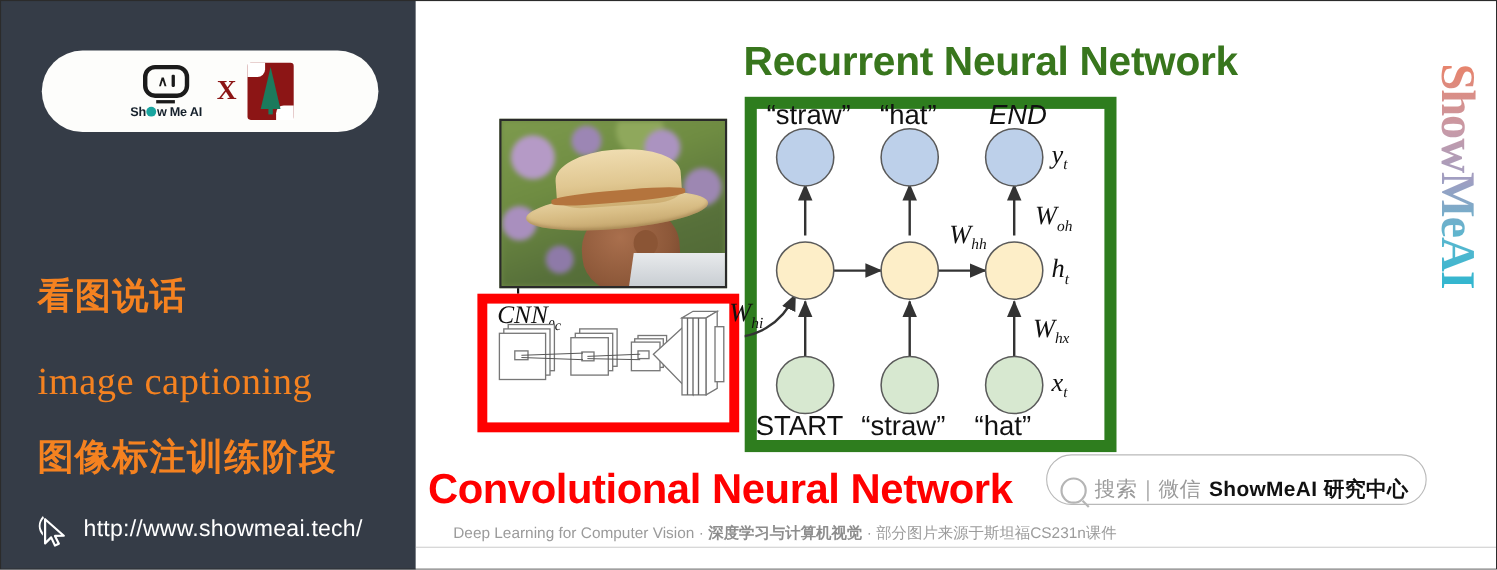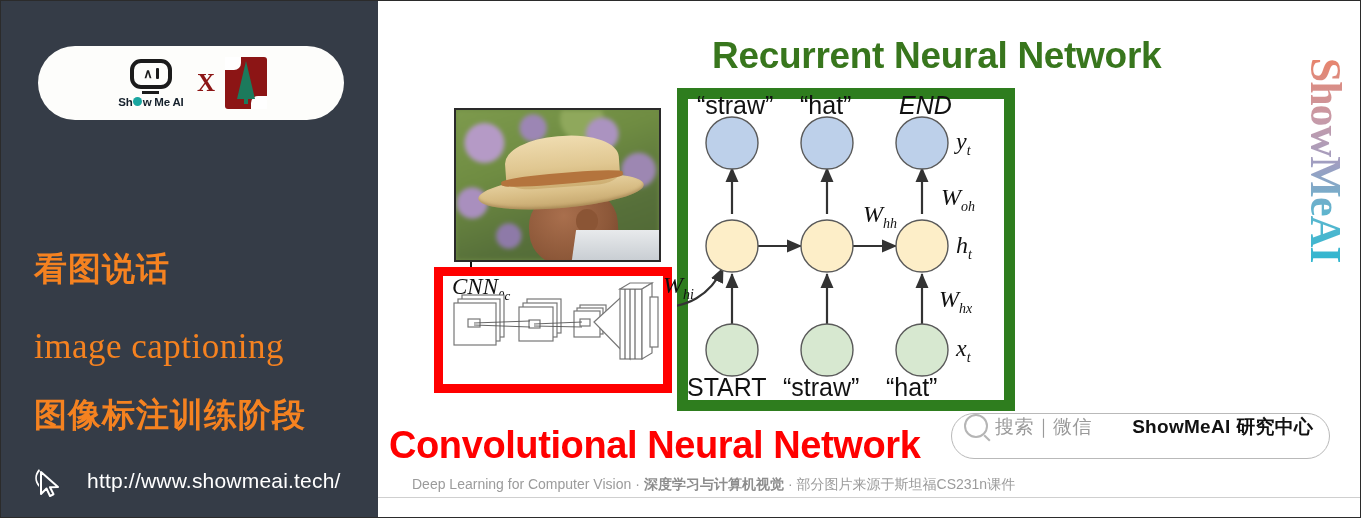--- a/index.html
+++ b/index.html
@@ -171,21 +171,21 @@
     font-size: 33px;
     font-weight: bold;
     color: #F58220;
     letter-spacing: 1px;
   }
   #side-url-row {
     position: absolute;
     left: 30px; top: 463px;
     display: flex;
     align-items: center;
-    gap: 21px;
+    gap: 10px;
     justify-content: flex-end;
   }
   #side-url-row .url-text {
     color: #ffffff;
     font-size: 21px;
     font-family: "Liberation Sans", sans-serif;
     letter-spacing: 0.2px;
   }
 
   
@@ -197,21 +197,20 @@
     overflow: hidden;
   }
   #rnn-title {
     position: absolute;
     left: 298px; top: 35px;
     font-size: 37px;
     font-weight: bold;
     color: #38761D;
     letter-spacing: -0.3px;
     white-space: nowrap;
-    margin-left: 36px;
   }
   #cnn-title {
     position: absolute;
     left: 11px; top: 424px;
     font-size: 38px;
     font-weight: bold;
     color: #FF0000;
     letter-spacing: -0.4px;
     white-space: nowrap;
   }
@@ -380,21 +379,21 @@
   
   #search-badge {
     position: absolute;
     left: 573px; top: 413px;
     height: 46px;
     padding: 0 16px 0 12px;
     border: 1.5px solid #b9b9b9;
     border-radius: 23px;
     background: rgba(255,255,255,0.88);
     display: flex;
-    align-items: flex-start;
+    align-items: flex-end;
     gap: 7px;
     box-sizing: border-box;
   }
   #search-badge .mag {
     width: 20px; height: 20px;
     border: 2px solid #b5b5b5;
     border-radius: 50%;
     position: relative;
     flex: 0 0 auto;
   }
@@ -409,21 +408,20 @@
   #search-badge .sb-gray {
     color: #9a9a9a;
     font-size: 19px;
     letter-spacing: 0.5px;
   }
   #search-badge .sb-dark {
     color: #111;
     font-weight: bold;
     font-size: 19px;
     letter-spacing: 0.3px;
-    margin-left: 33px;
   }
 
   
   #footer-rule {
     position: absolute;
     left: 0; bottom: 20px;
     width: 983px; height: 1px;
     background: #cfcfcf;
   }
   #footer-text {

